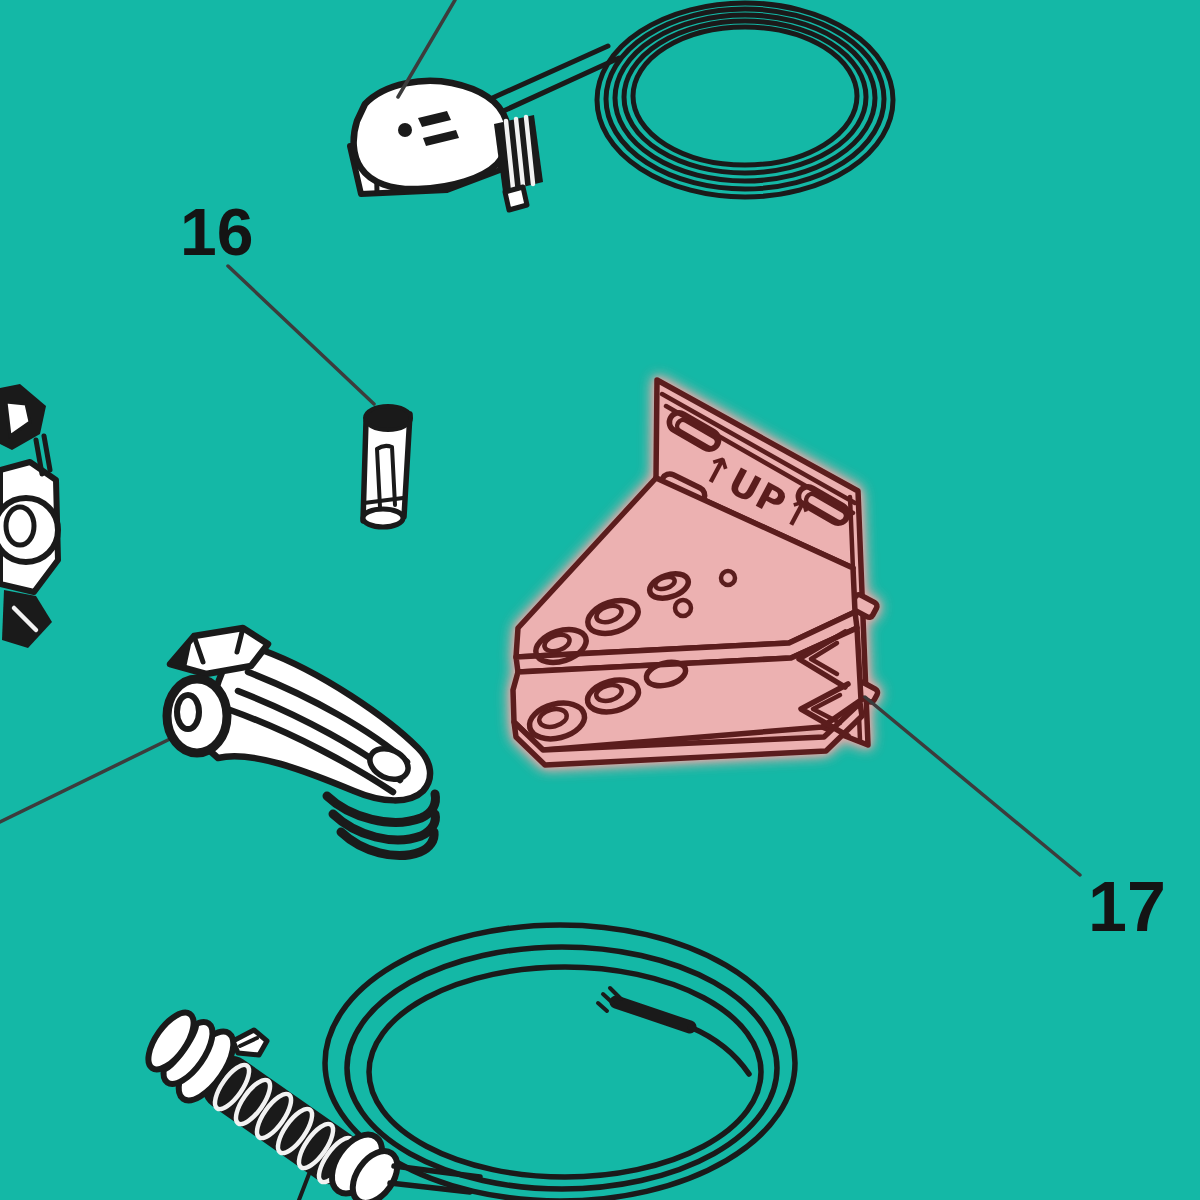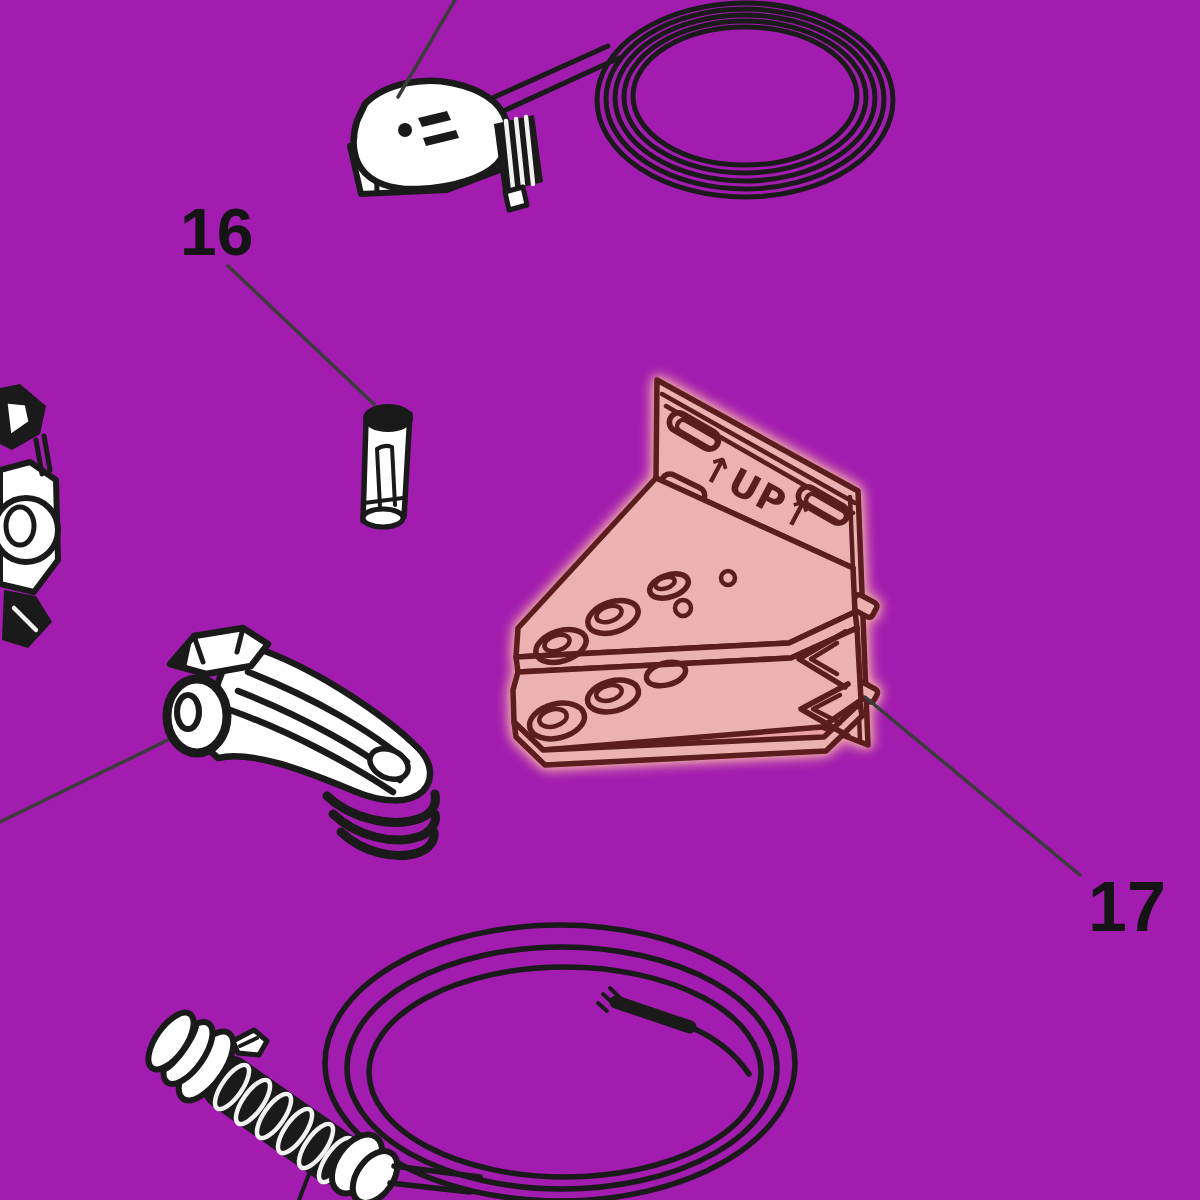--- a/index.html
+++ b/index.html
@@ -1,20 +1,20 @@
 <!DOCTYPE html>
 <html><head>
 <meta charset="utf-8">
 <style>
   html, body { margin: 0; padding: 0; background: #ffffff; }
   .stage {
     position: relative;
     width: 1200px;
     height: 1200px;
-    background: #a21caf;
+    background: #14b8a6;
     overflow: hidden;
     font-family: "Liberation Sans", sans-serif;
   }
   svg { display: block; }
 
   
   .k   { stroke: #1a1a1a; stroke-width: 6; fill: none; stroke-linecap: round; stroke-linejoin: round; }
   .k5  { stroke: #1a1a1a; stroke-width: 5; fill: none; stroke-linecap: round; stroke-linejoin: round; }
   .k4  { stroke: #1a1a1a; stroke-width: 4; fill: none; stroke-linecap: round; stroke-linejoin: round; }
   .kf  { stroke: #1a1a1a; stroke-width: 6; fill: #ffffff; stroke-linejoin: round; }

